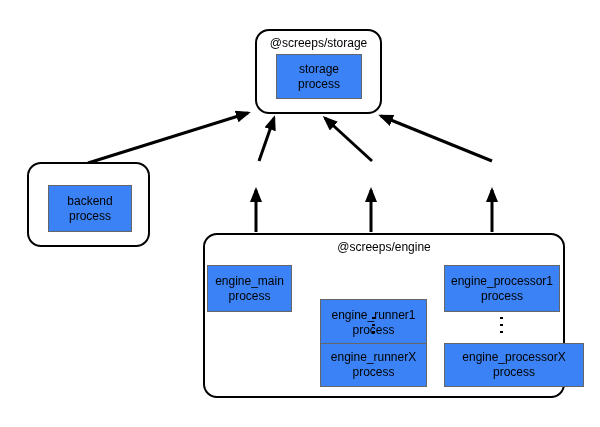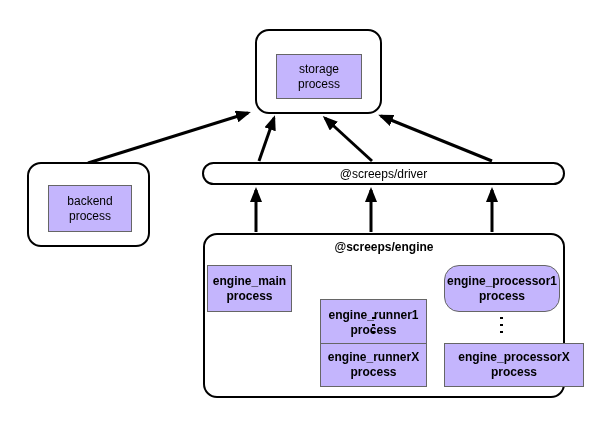--- a/index.html
+++ b/index.html
@@ -33,21 +33,21 @@
     text-align: center;
     font-size: 12px;
     line-height: 14px;
     padding-top: 5px;
     color: #000000;
     white-space: nowrap;
   }
   .proc {
     position: absolute;
     box-sizing: border-box;
-    background: #c4b5fd;
+    background: #3b82f6;
     border: 1px solid #666666;
     display: flex;
     align-items: center;
     justify-content: center;
     text-align: center;
     font-size: 12px;
     line-height: 15px;
     color: #000000;
     white-space: pre-line;
   }
@@ -83,41 +83,41 @@
     <line x1="88" y1="163" x2="248" y2="113" stroke="#000000" stroke-width="3" marker-end="url(#ah)"></line>
     <line x1="259" y1="161" x2="274" y2="118" stroke="#000000" stroke-width="3" marker-end="url(#ah)"></line>
     <line x1="372" y1="161" x2="325" y2="118" stroke="#000000" stroke-width="3" marker-end="url(#ah)"></line>
     <line x1="492" y1="161" x2="381" y2="116" stroke="#000000" stroke-width="3" marker-end="url(#ah)"></line>
     <line x1="256" y1="232" x2="256" y2="190" stroke="#000000" stroke-width="3" marker-end="url(#ah)"></line>
     <line x1="371" y1="232" x2="371" y2="190" stroke="#000000" stroke-width="3" marker-end="url(#ah)"></line>
     <line x1="492" y1="232" x2="492" y2="190" stroke="#000000" stroke-width="3" marker-end="url(#ah)"></line>
   </svg>
 
   <div class="node" style="left:255px; top:29px; width:127px; height:85px;">
+    <span class="node-title">@screeps/storage</span>
     <div class="proc" style="left:19px; top:23px; width:86px; height:45px;">storage
 process</div>
   </div>
 
   <div class="node" style="left:27px; top:162px; width:123px; height:85px;">
     <div class="proc" style="left:19px; top:21px; width:84px; height:47px;">backend
 process</div>
   </div>
 
-  <div class="driver-bar" style="left:202px; top:162px; width:363px; height:23px;">@screeps/driver</div>
 
-  <div class="node" style="left:203px; top:233px; width:362px; height:165px;font-weight:bold;">
+  <div class="node" style="left:203px; top:233px; width:362px; height:165px;">
     <span class="node-title">@screeps/engine</span>
 
     <div class="proc" style="left:2px; top:30px; width:85px; height:47px;">engine_main
 process</div>
 
     <div class="proc" style="left:115px; top:30px; width:107px; height:47px;margin-top:34px;">engine_runner1
 process</div>
 
-    <div class="proc" style="left:239px; top:30px; width:116px; height:47px;border-radius:15px;">engine_processor1
+    <div class="proc" style="left:239px; top:30px; width:116px; height:47px;">engine_processor1
 process</div>
 
     <div class="vdots" style="left:167px; top:82px;"></div>
     <div class="vdots" style="left:295px; top:82px;"></div>
 
     <div class="proc" style="left:115px; top:108px; width:107px; height:44px;">engine_runnerX
 process</div>
 
     <div class="proc" style="left:239px; top:108px; width:140px; height:44px;">engine_processorX
 process</div>

